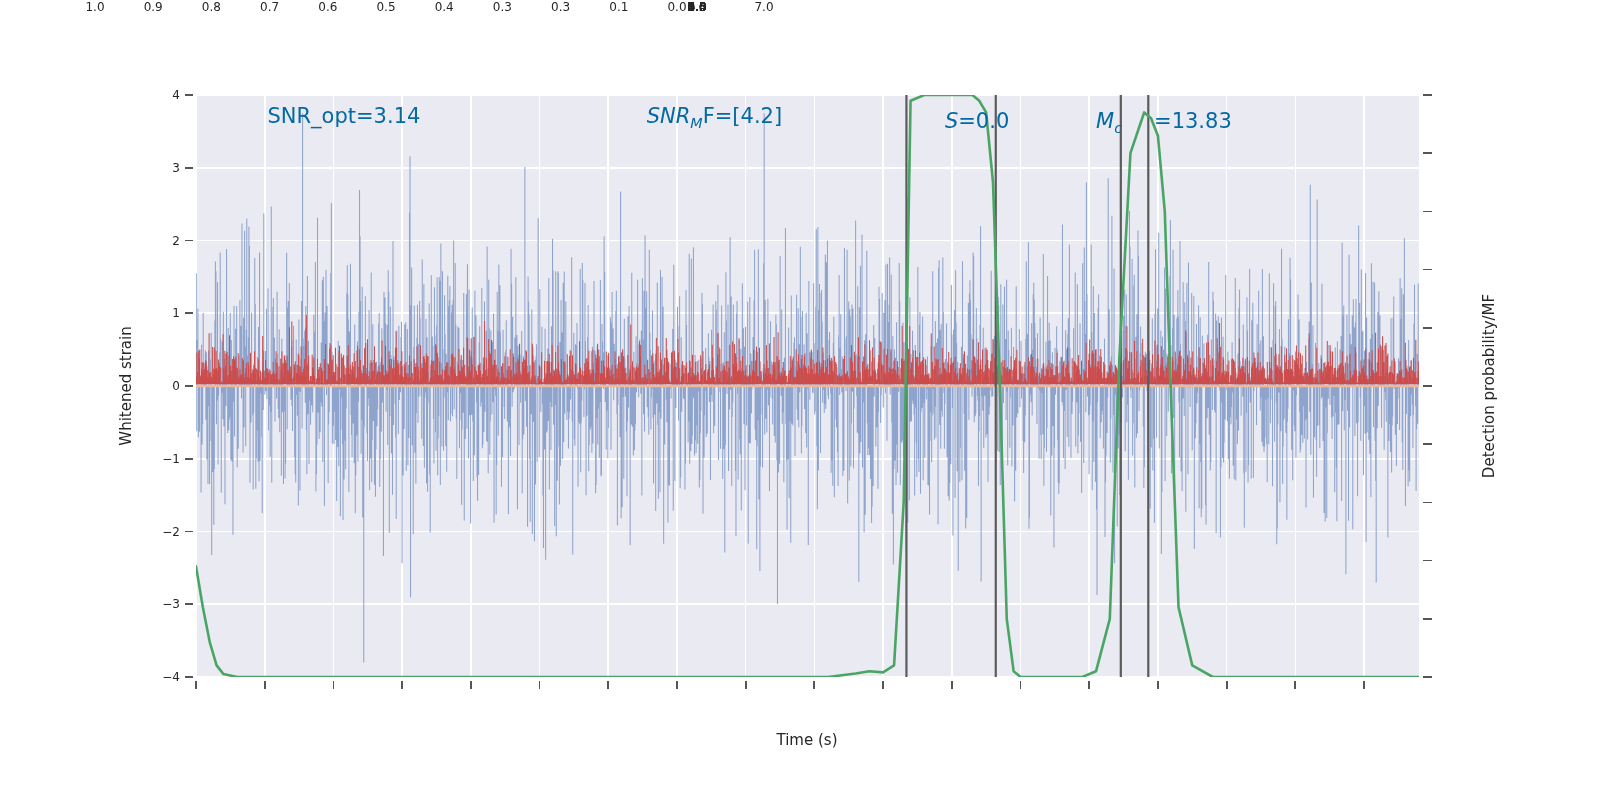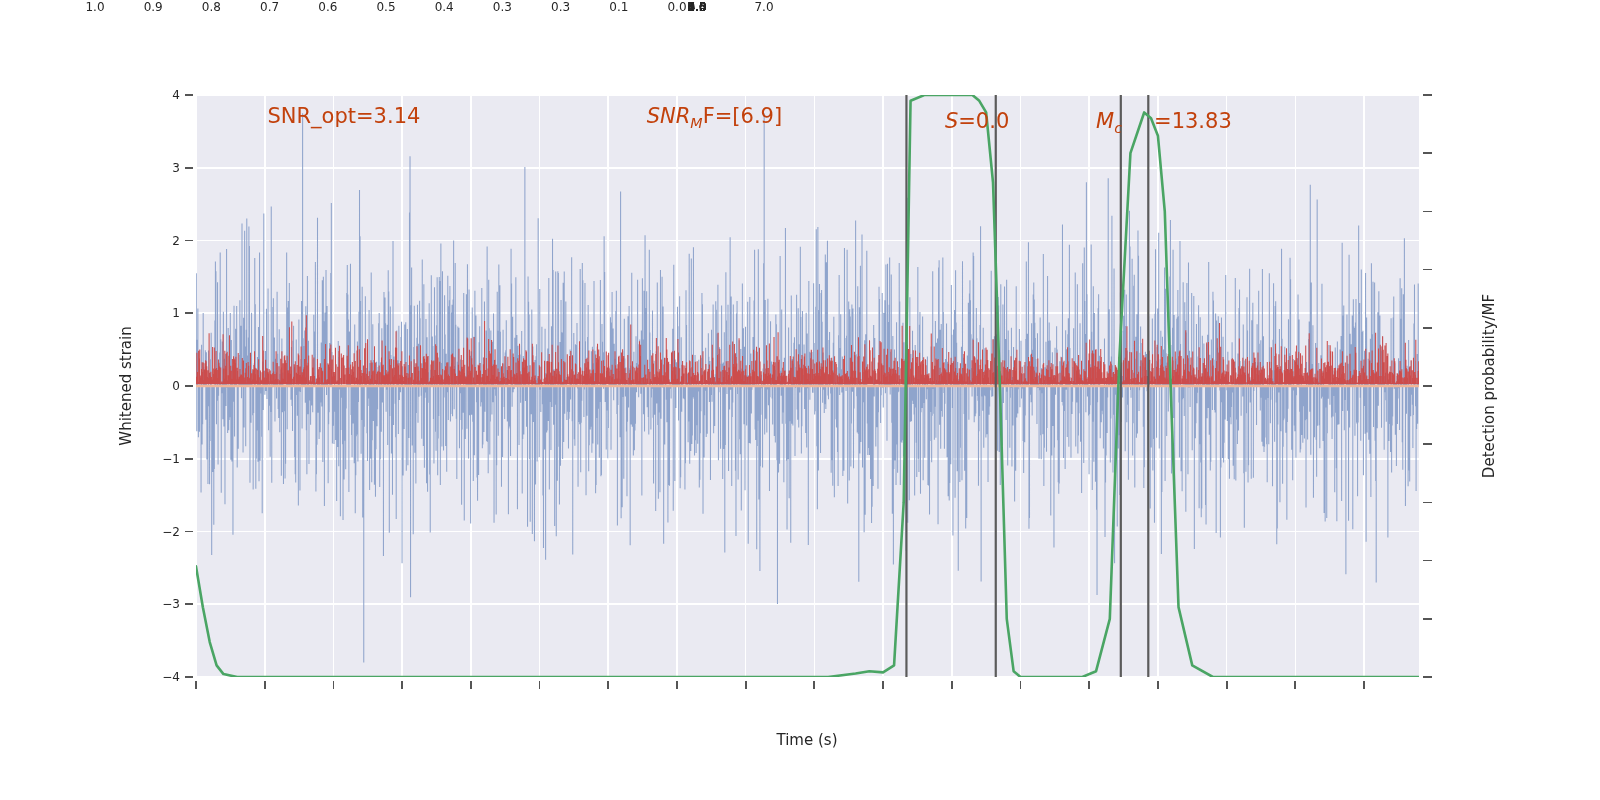--- a/index.html
+++ b/index.html
@@ -85,21 +85,21 @@
     top: 731px;
     transform: translateX(-50%);
     font-size: 15px;
     color: #262626;
     white-space: nowrap;
   }
   
   .annotation {
     position: absolute;
     font-size: 21px;
-    color: #c2410c;
+    color: #0369a1;
     white-space: nowrap;
   }
   .annotation.italic { font-style: italic; }
   .annotation sub { font-size: 0.68em; font-style: italic; }
   
   #legend {
     position: absolute;
     left: 316px;
     top: 612px;
     width: 178px;
@@ -175,21 +175,21 @@
       <g id="markers-layer">
           <line x1="710.4393258426966" x2="710.4393258426966" y1="0" y2="582" stroke="#5b5b5b" stroke-width="2.2"></line>
           <line x1="799.7595505617978" x2="799.7595505617978" y1="0" y2="582" stroke="#5b5b5b" stroke-width="2.2"></line>
           <line x1="924.8078651685393" x2="924.8078651685393" y1="0" y2="582" stroke="#5b5b5b" stroke-width="2.2"></line>
           <line x1="952.291011235955" x2="952.291011235955" y1="0" y2="582" stroke="#5b5b5b" stroke-width="2.2"></line>
         </g>
       <polyline id="stats-line" fill="none" stroke="#4aa564" stroke-width="2.6" stroke-linejoin="round" stroke-linecap="round" points="0.00,471.42 6.87,512.16 13.74,547.08 20.61,570.36 27.48,579.09 41.22,582.00 632.11,582.00 659.60,578.51 673.34,576.18 687.08,577.34 698.07,570.36 707.69,407.40 714.56,5.82 728.30,0.00 755.79,0.00 776.40,0.00 783.27,5.82 790.14,17.46 797.01,87.30 803.88,291.00 810.75,523.80 817.62,576.18 824.49,582.00 851.98,582.00 886.33,582.00 900.07,576.18 913.81,523.80 923.43,261.90 934.43,58.20 948.17,17.46 955.04,23.28 961.91,40.74 968.78,116.40 975.65,320.10 982.52,512.16 996.26,570.36 1016.88,582.00 1099.33,582.00 1223.00,582.00"></polyline>
     </svg>
     <div id="annotations-layer">
         <div class="annotation" style="left: 71.4562px; top: 9.28px;">SNR_opt=3.14</div>
-        <div class="annotation italic" style="left: 450.724px; top: 9.28px;"><span>SNR</span><sub>M</sub><span style="font-style: normal;">F=[6.9]</span></div>
+        <div class="annotation italic" style="left: 450.724px; top: 9.28px;"><span>SNR</span><sub>M</sub><span style="font-style: normal;">F=[4.2]</span></div>
         <div class="annotation italic" style="left: 748.916px; top: 13.645px;"><span>S</span><span style="font-style: normal;">=0.0</span></div>
         <div class="annotation italic" style="left: 900.073px; top: 13.645px;"><span>M</span><sub>c</sub><span style="font-style: normal; padding-left: 32px;">=13.83</span></div>
       </div>
   </div>
 
   <div id="ticks-left">
       <div class="tick-label" style="left: 180px; top: 95px; transform: translate(-100%, -50%);">4</div>
       <div class="tick-mark" style="left: 185px; top: 94.1px; width: 8px; height: 1.8px;"></div>
       <div class="tick-label" style="left: 180px; top: 167.75px; transform: translate(-100%, -50%);">3</div>
       <div class="tick-mark" style="left: 185px; top: 166.85px; width: 8px; height: 1.8px;"></div>

